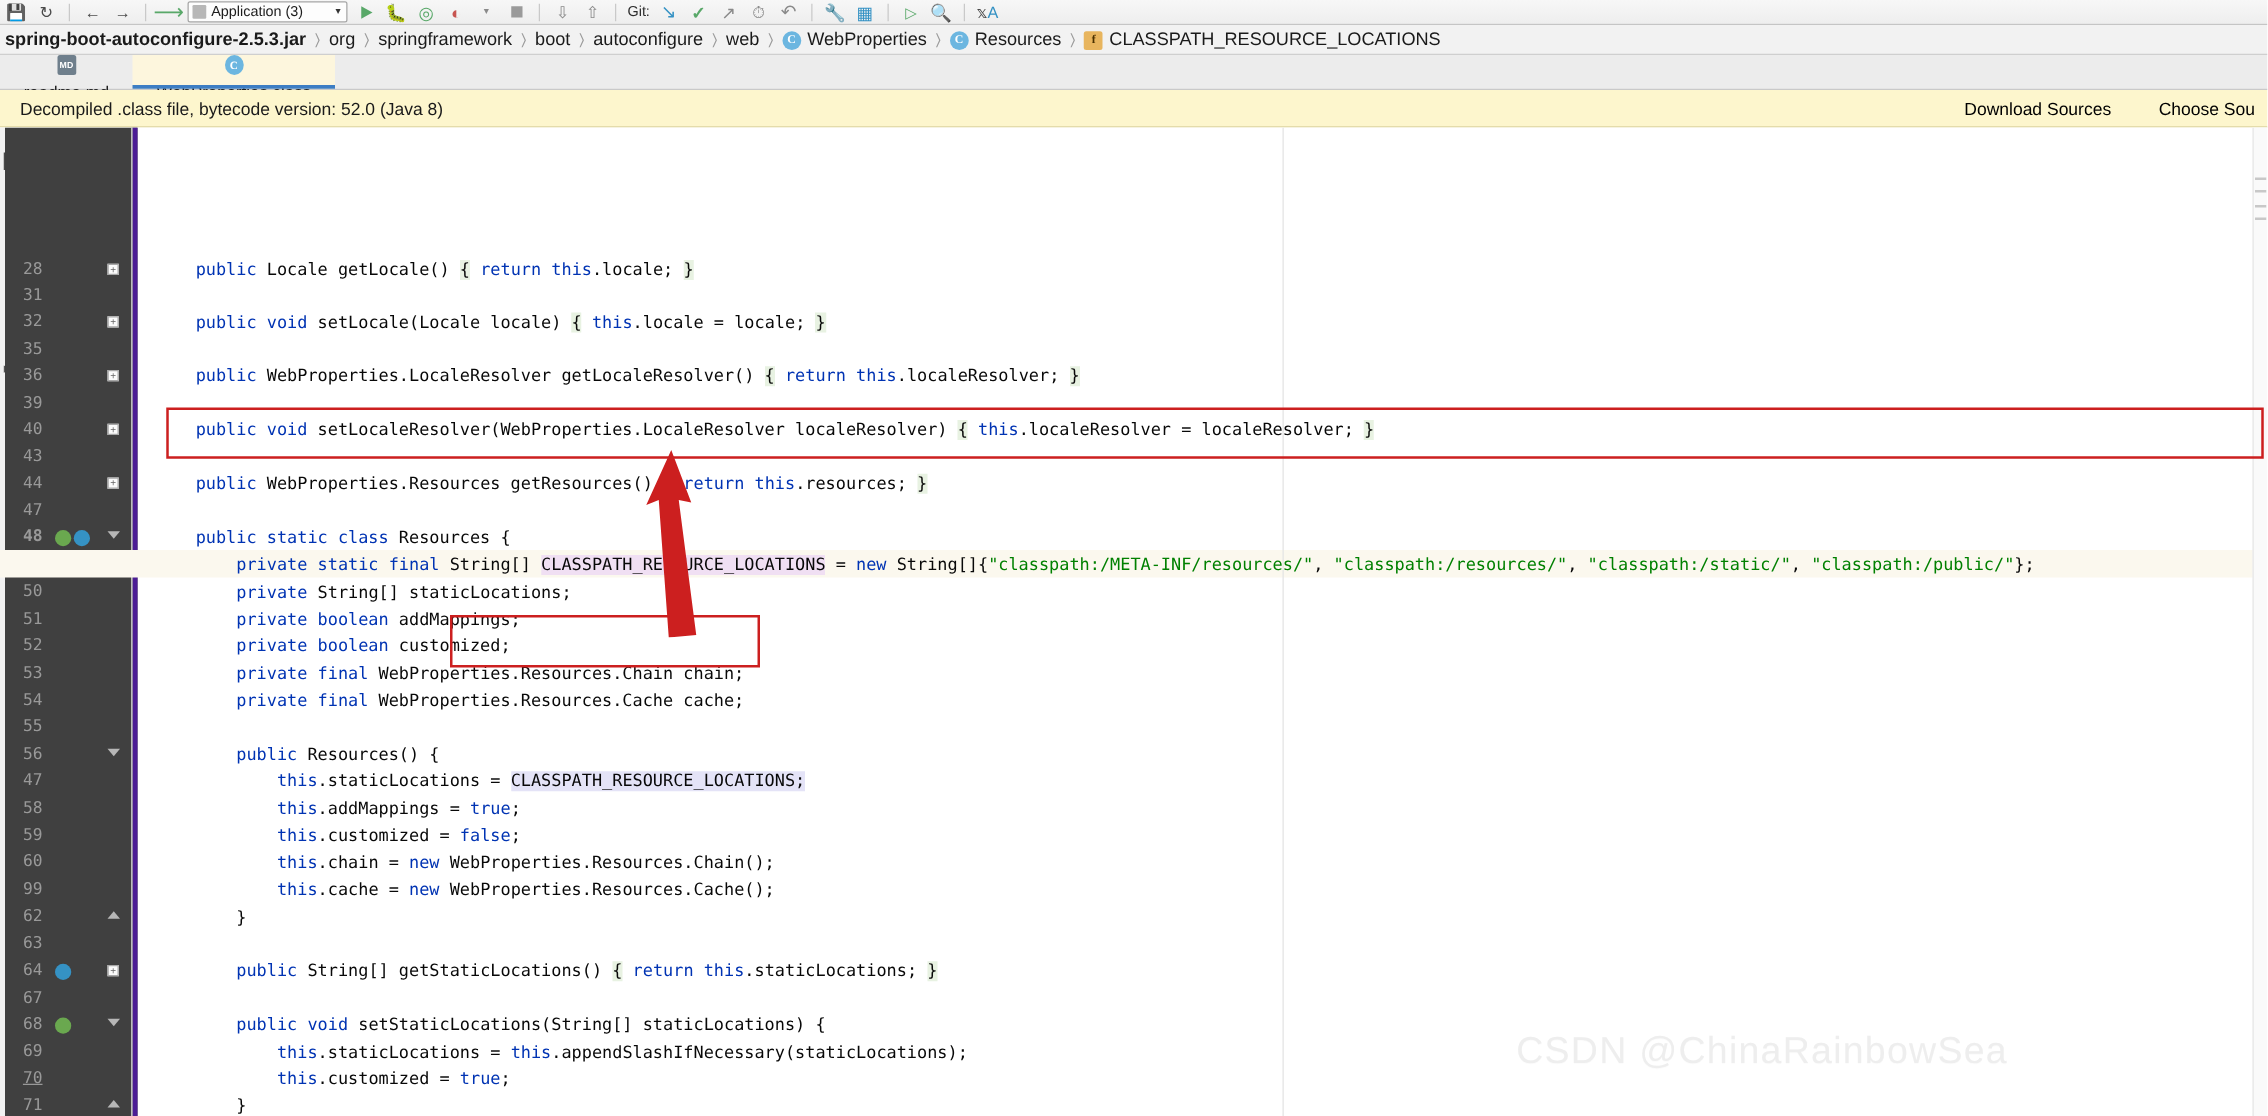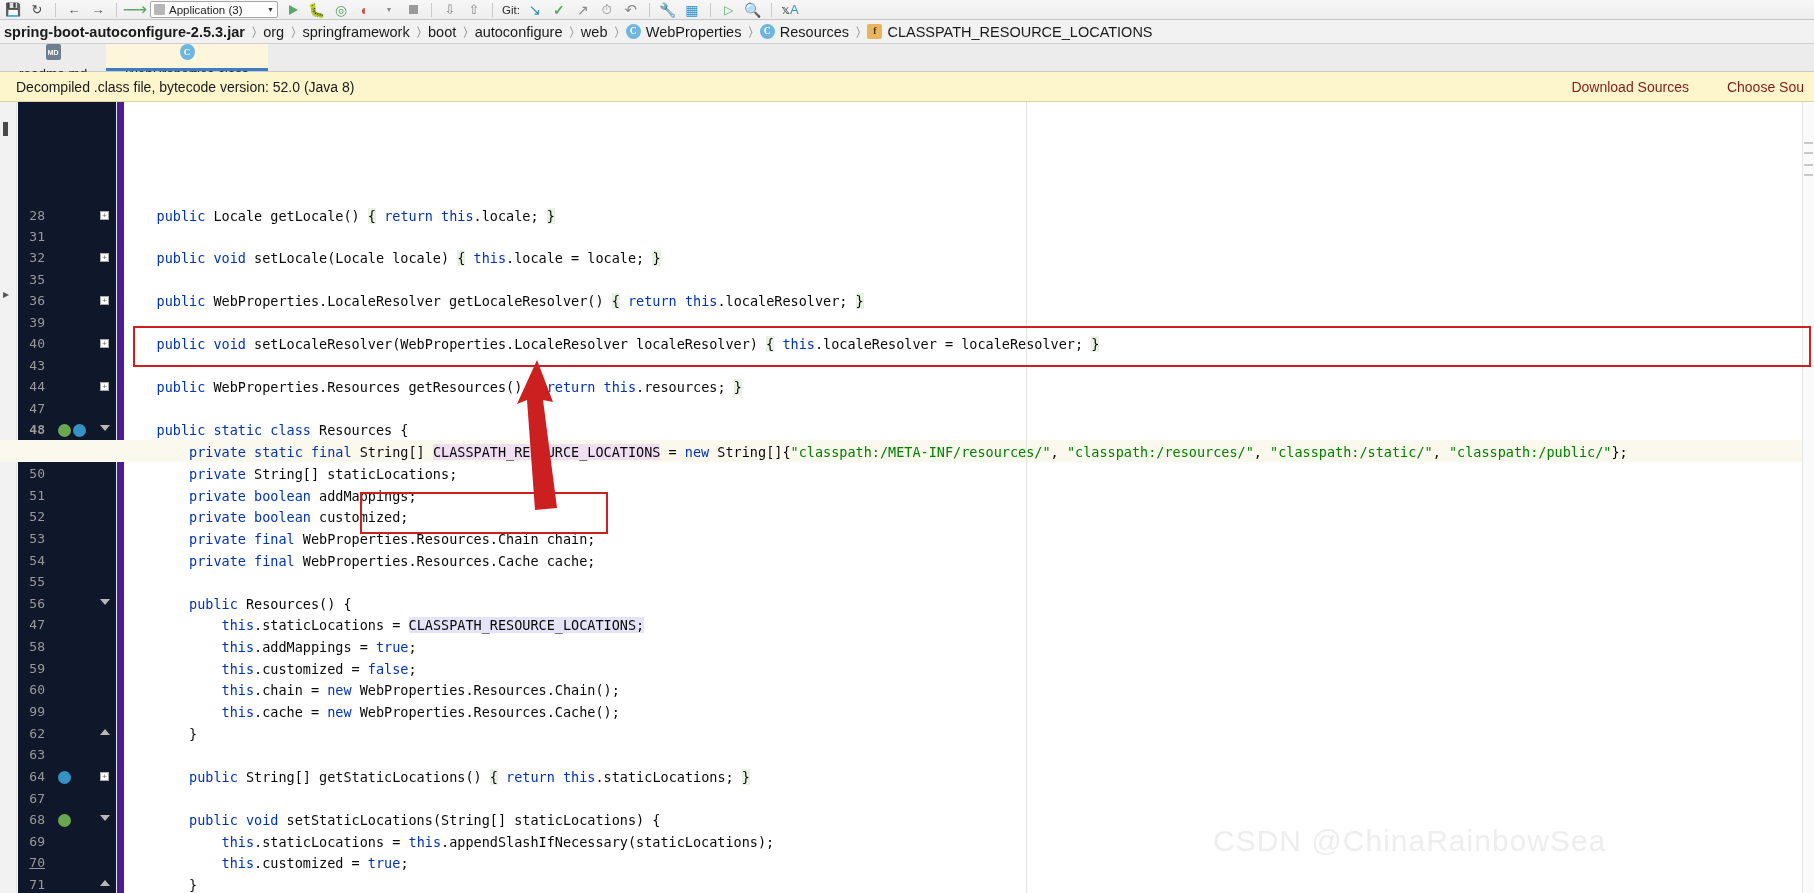--- a/index.html
+++ b/index.html
@@ -39,21 +39,21 @@
   .gry { color:#8a8a8a; }
   .dk  { color:#4d4d4d; }
 
   
   .crumbs {
     position:absolute; left:0; top:20px; width:1814px; height:24px;
     background:#f2f2f2; border-bottom:1px solid #cfcfcf;
     display:flex; align-items:center; padding-left:2px; font-size:14.5px; color:#1a1a1a;
     white-space:nowrap; overflow:hidden;
   }
-  .crumb { display:flex; align-items:flex-start; gap:5px; padding:0 2px; }
+  .crumb { display:flex; align-items:flex-end; gap:5px; padding:0 2px; }
   .crumb-sep { color:#9b9b9b; font-size:13px; margin:0 5px; }
   .ci { width:15px;height:15px;border-radius:50%; flex:none; display:flex;align-items:center;justify-content:center;
         font-size:9.5px; font-weight:bold; color:#fff; font-family:"Liberation Serif",serif; }
   .ci.cls { background:#6cb6e0; }
   .ci.fld { background:#e8b55e; border-radius:2px; color:#4a3000; }
 
   
   .tabs {
     position:absolute; left:0; top:44px; width:1814px; height:28px;
     background:#ececec; border-bottom:1px solid #c9c9c9;
@@ -71,41 +71,41 @@
   .ti.cc { background:#6cb6e0; border-radius:50%; font-size:9px; font-family:"Liberation Serif",serif; }
 
   
   .notif {
     position:absolute; left:0; top:72px; width:1814px; height:30px;
     background:#fdf6cd; border-bottom:1px solid #dcd4a0;
     display:flex; align-items:center; font-size:14px; color:#1a1a1a;
   }
   .notif .msg { margin-left:16px; }
   .notif .links { margin-left:auto; display:flex; gap:38px; padding-right:10px; }
-  .notif .links a { color:#7f1d1d; text-decoration:none; }
+  .notif .links a { color:#000000; text-decoration:none; }
 
   
   .editor { position:absolute; left:0; top:102px; width:1814px; height:791px; background:#fff; overflow:hidden; }
 
   .leftstrip { position:absolute; left:0; top:0; width:17px; height:791px; background:#f2f2f2; border-right:1px solid #e2e2e2; }
   .leftstrip .vtxt {
     position:absolute; left:-24px; top:44px; width:72px; transform:rotate(-90deg);
     font-size:9px; color:#9b9b9b; letter-spacing:.3px; text-align:center;
   }
   .leftstrip .vtxt2 {
     position:absolute; left:-30px; top:300px; width:84px; transform:rotate(-90deg);
     font-size:9px; color:#9b9b9b; text-align:center;
   }
   .leftstrip .vtxt3 {
     position:absolute; left:-28px; top:700px; width:80px; transform:rotate(-90deg);
     font-size:9px; color:#9b9b9b; text-align:center;
   }
   .leftstrip .navmark { position:absolute; left:3px; width:11px; height:11px; }
 
-  .gutter { position:absolute; left:18px; top:0; width:106px; height:791px; background:#0f172a; border-right:7px solid #4c1d95; }
+  .gutter { position:absolute; left:4px; top:0; width:106px; height:791px; background:#404040; border-right:4px solid #4c1d95; }
   .gutter .vline { position:absolute; right:0; top:0; bottom:0; width:1px; background:#e6e6e6; }
 
   .lnum { position:absolute; right:72px; width:30px; text-align:right;
           font-family:"DejaVu Sans Mono", monospace; font-size:13px; color:#999999; }
 
   .fold { position:absolute; left:82px; width:11px; height:11px; }
   .fold .plus, .fold .minus {
     width:9px;height:9px;border:1px solid #a8a8a8;background:#fbfbfb;
     display:flex;align-items:center;justify-content:center;font-size:8px;color:#666;line-height:1;
   }

